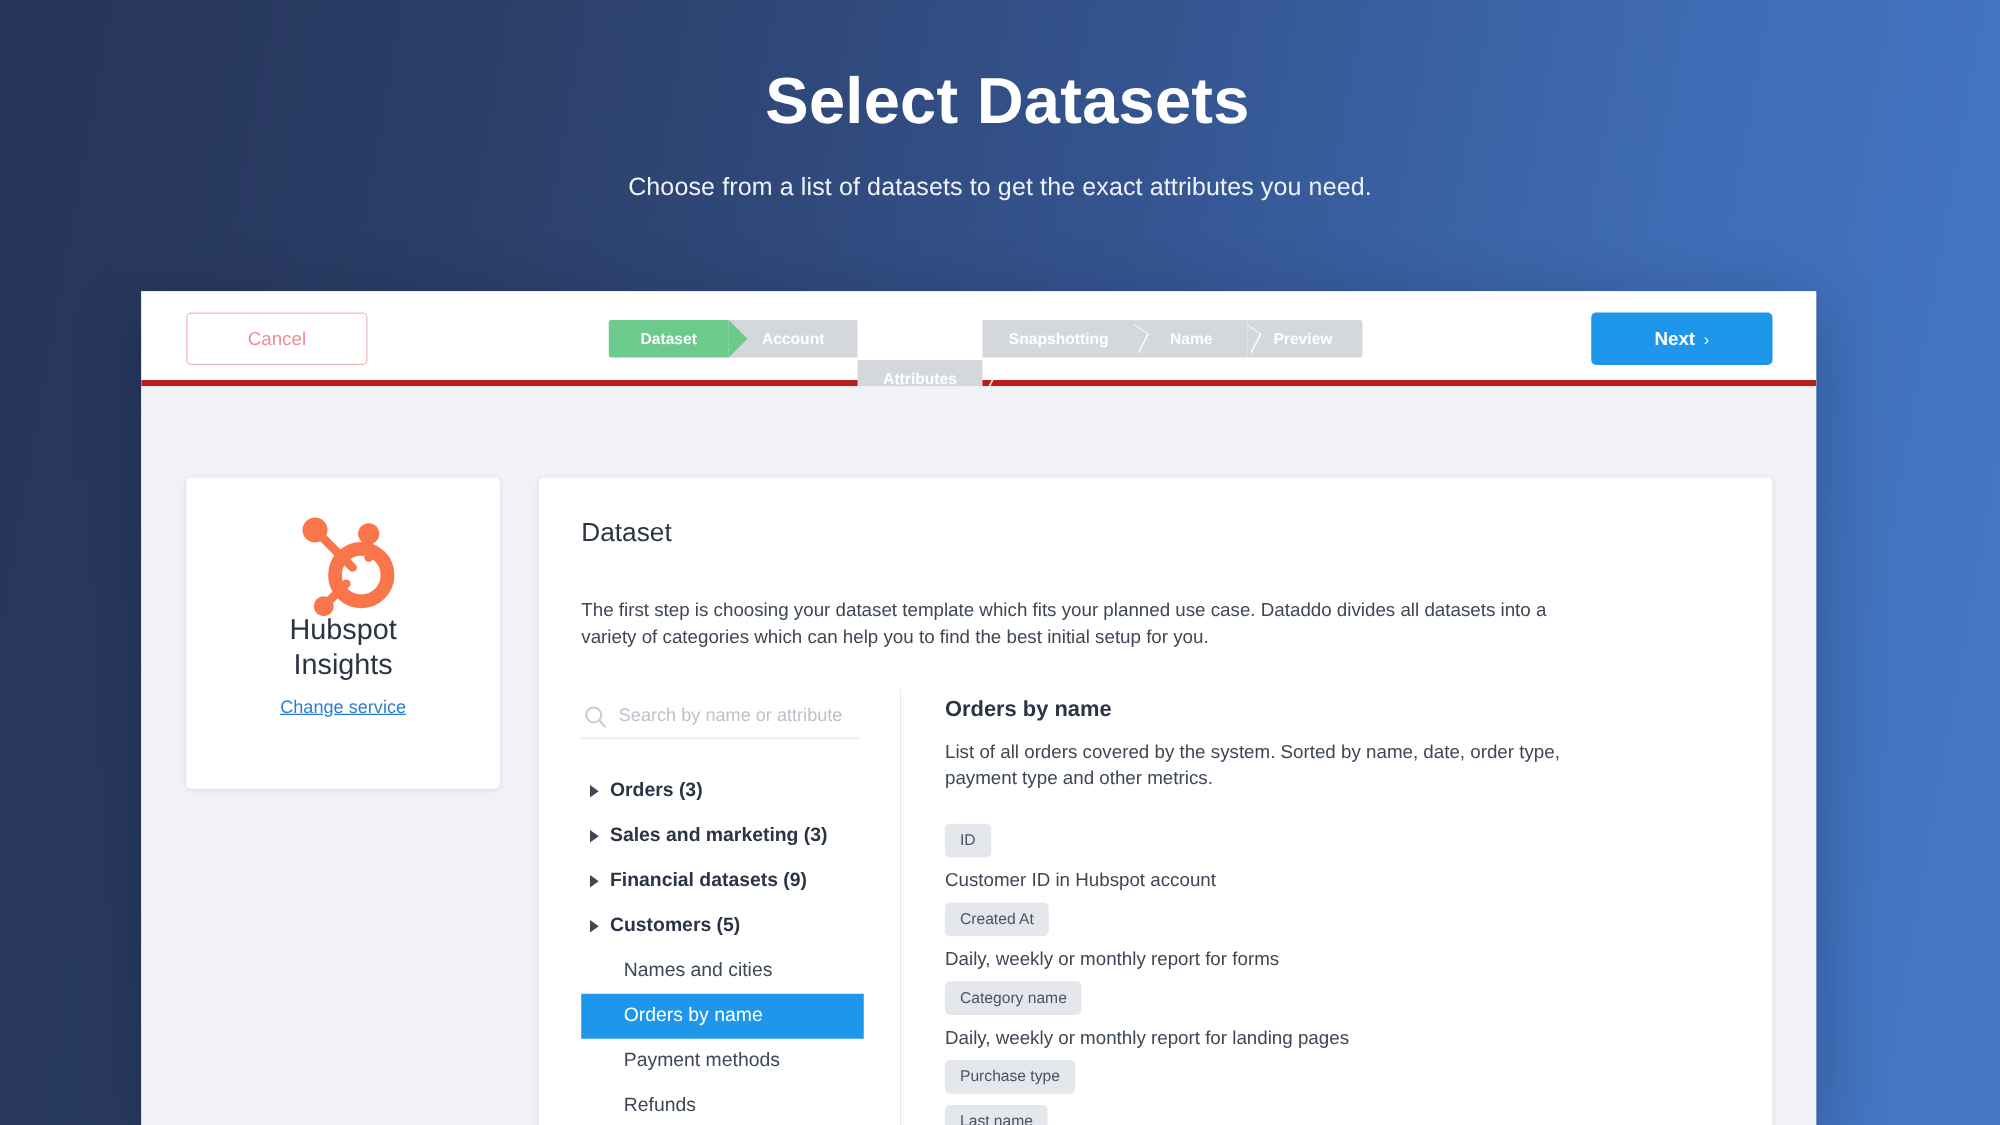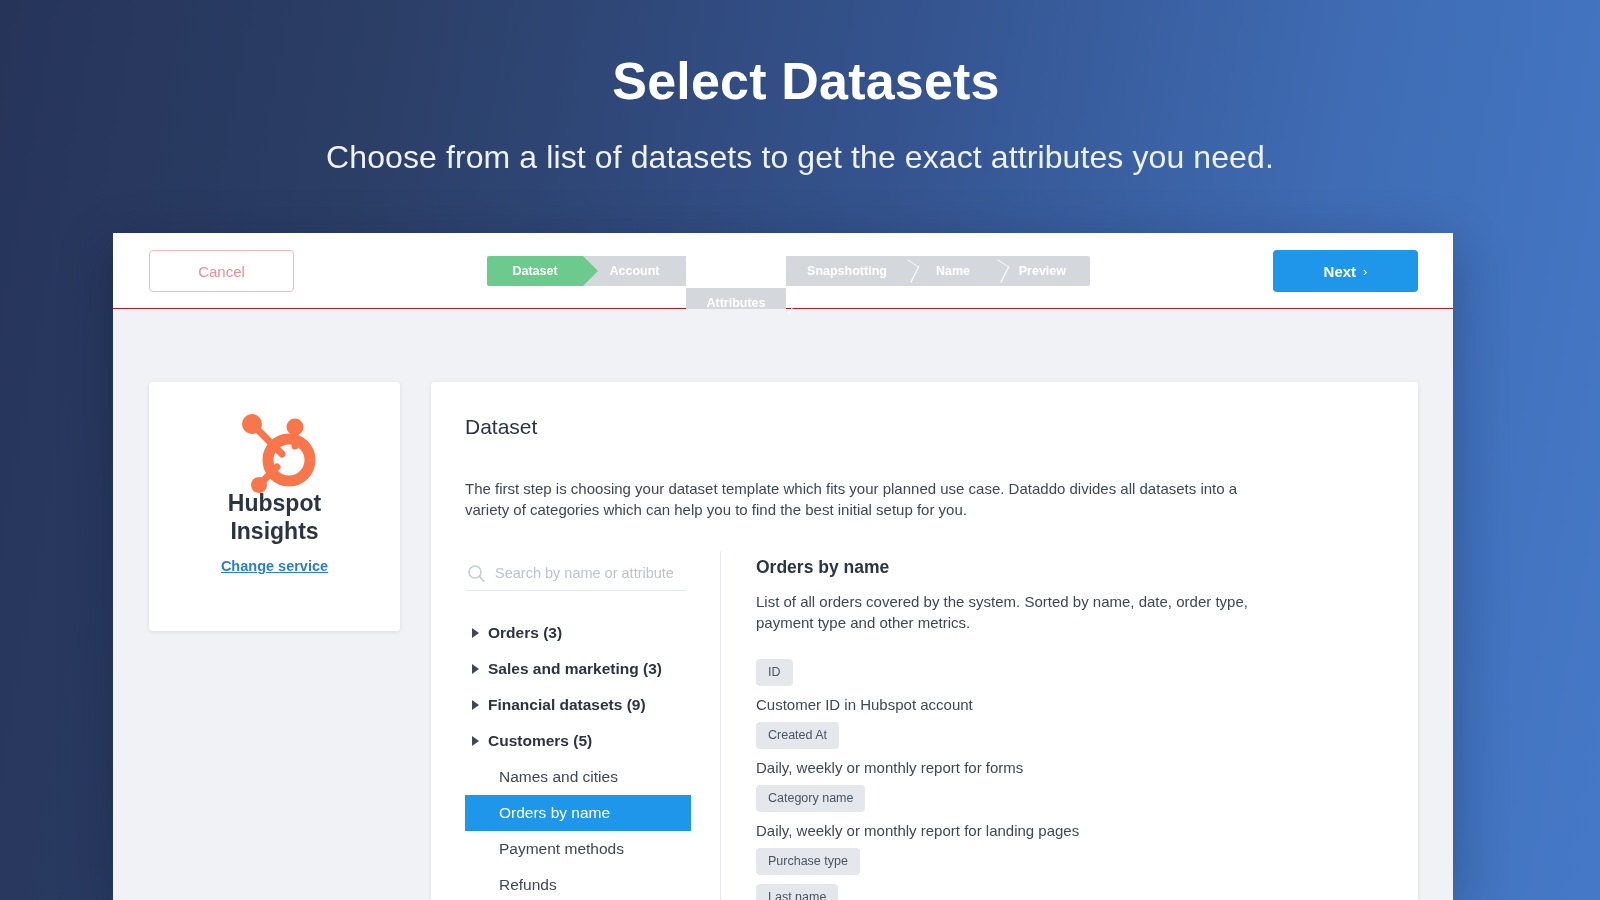--- a/index.html
+++ b/index.html
@@ -30,42 +30,42 @@
     color: #ffffff;
     font-size: 52px;
     font-weight: bold;
     letter-spacing: 0.2px;
     line-height: 1.05;
     margin-left: 12px;
   }
   .hero-sub {
     margin-top: 30px;
     color: #eef2f8;
-    font-size: 32px;
+    font-size: 20px;
     font-weight: normal;
     letter-spacing: 0.1px;
   }
 
   
   .window {
     position: absolute;
     left: 113px;
     top: 233px;
     width: 1340px;
     height: 667px;
     background: #ffffff;
     box-shadow: 0 14px 50px rgba(8, 18, 40, 0.30);
     overflow: hidden;
   }
 
   .toolbar {
     position: relative;
     height: 76px;
     background: #ffffff;
-    border-bottom: 1px solid #b91c1c;
+    border-bottom: 5px solid #b91c1c;
   }
 
   .btn-cancel {
     position: absolute;
     left: 36px;
     top: 17px;
     width: 145px;
     height: 42px;
     border: 1px solid #f3b9bd;
     border-radius: 4px;
@@ -173,21 +173,20 @@
   .service-card {
     position: absolute;
     left: 36px;
     top: 73px;
     width: 251px;
     height: 249px;
     background: #ffffff;
     border-radius: 4px;
     box-shadow: 0 1px 4px rgba(30, 45, 70, 0.10);
     text-align: center;
-    font-weight: bold;
   }
   .logo-wrap {
     margin: 0 auto;
     padding-top: 22px;
     width: 100px;
     height: 100px;
   }
   .service-name {
     margin-top: 8px;
     color: #2b3445;

